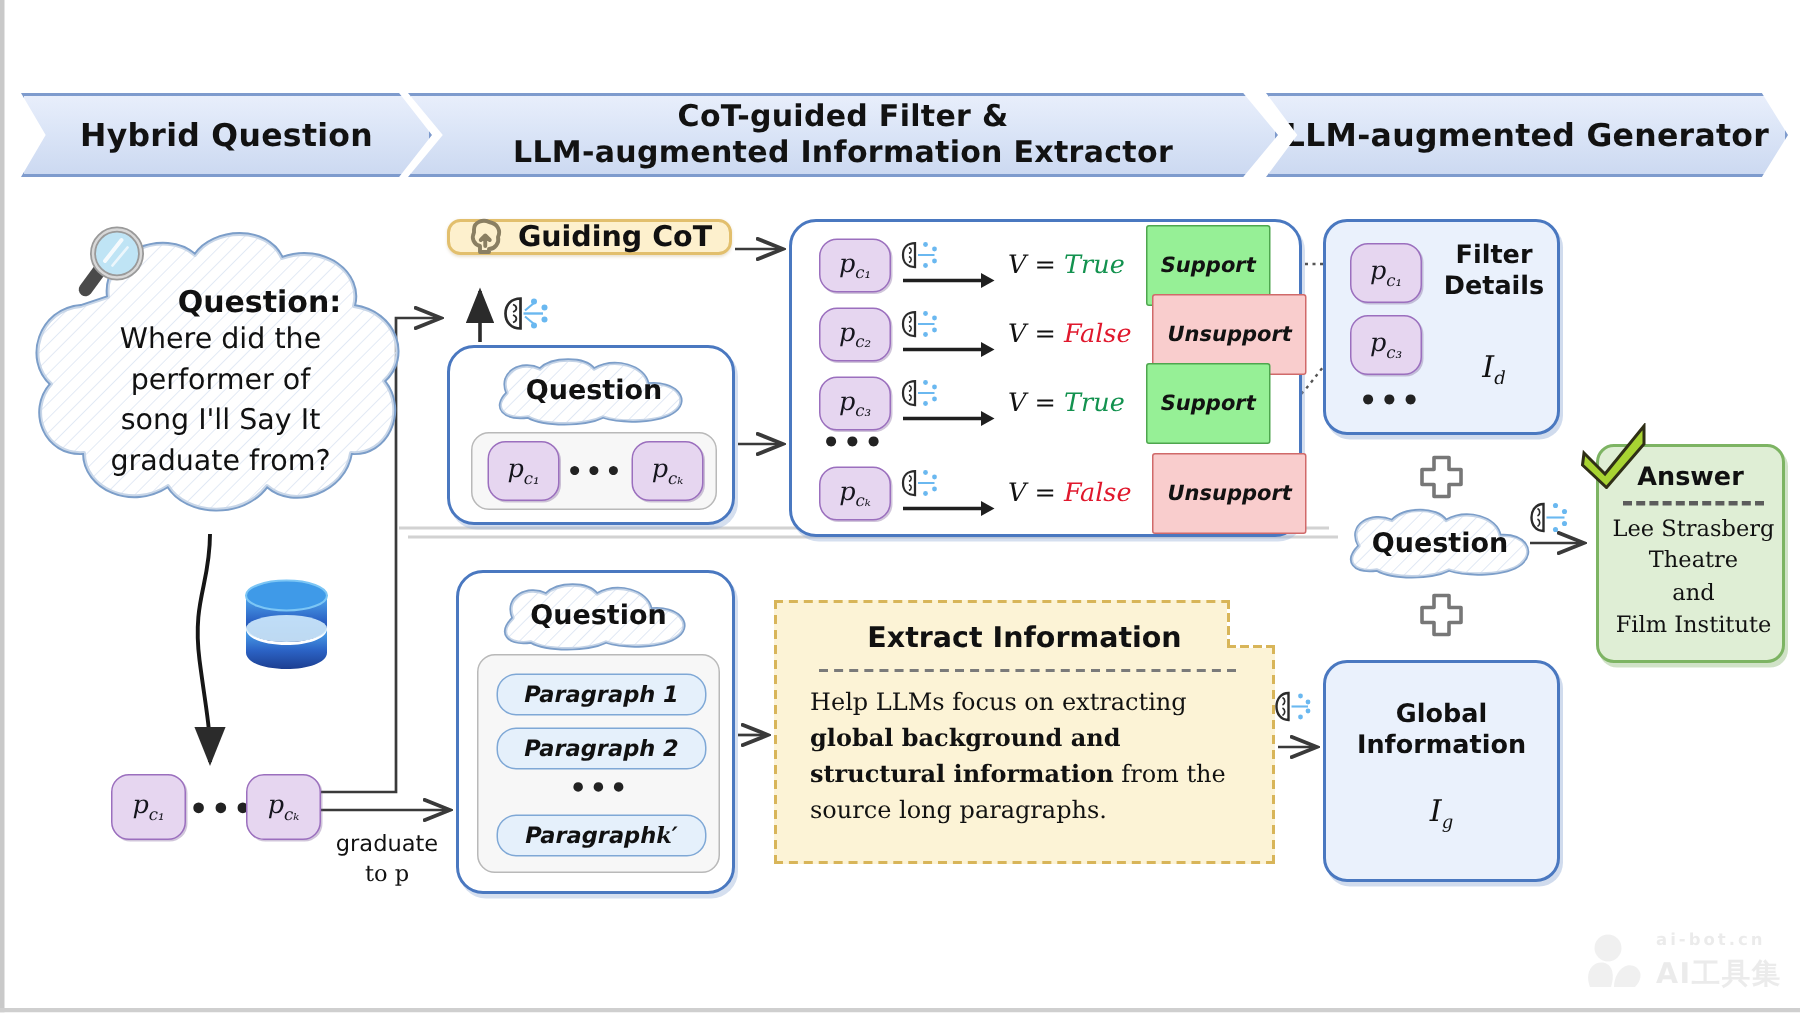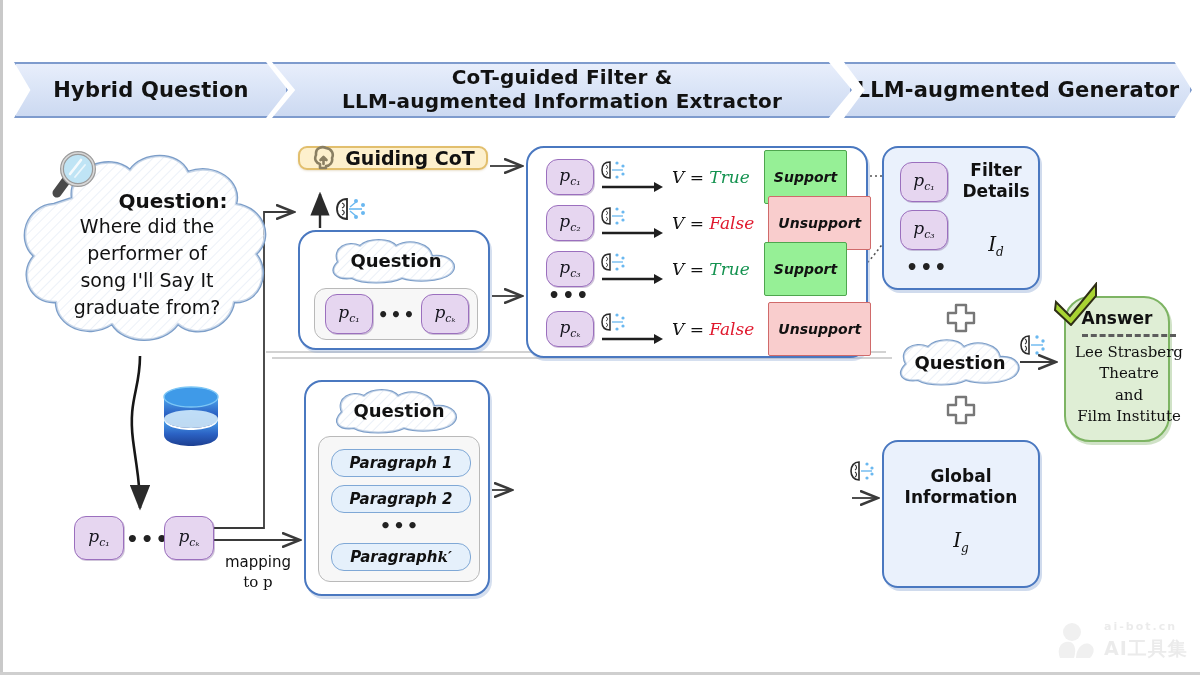--- a/index.html
+++ b/index.html
@@ -135,22 +135,22 @@
 
   
   .plus{position:absolute;width:32px;height:32px;}
 
   
   #gen-cloud{left:884px;top:336px;width:152px;height:52px;}
   #gen-cloud .ct{font-size:18px;font-weight:800;}
 
   
   #answer-box{
-    left:1064px;top:296px;width:106px;height:146px;
-    background:#dfeed5;border:2.2px solid #7db463;border-radius:26px;
+    left:1064px;top:296px;width:126px;height:146px;
+    background:#dfeed5;border:2.2px solid #7db463;border-radius:12px;
     box-shadow:2px 3px 0 rgba(150,190,130,.45);
   }
   #answer-title{position:absolute;left:0;top:10px;width:100%;text-align:center;
     font-size:17px;font-weight:800;color:#111;}
   #answer-rule{position:absolute;left:16px;top:36px;width:94px;height:0;
     border-top:3px dashed #5c5c5c;}
   #answer-text{position:absolute;left:4px;top:44px;width:118px;text-align:center;
     font-family:"DejaVu Serif", serif;font-size:15px;line-height:1.42;color:#111;}
   #check-mark{left:1052px;top:282px;width:48px;height:44px;}
 
@@ -307,21 +307,21 @@
 
   <div class="abs pchip" id="chunk-p1">
     <span class="m"><span>p</span><sub>c₁</sub></span>
   </div>
   <div class="abs" id="chunk-dots">•••</div>
   <div class="abs pchip" id="chunk-pk">
     <span class="m"><span>p</span><sub>cₖ</sub></span>
   </div>
 
   <div class="lbl" id="mapping-label">
-    <div>mapping</div>
+    <div>graduate</div>
     <div style="font-family:'DejaVu Serif',serif;">to p</div>
   </div>
 
   <div class="abs" id="guiding-cot">
     <span style="display:flex;">
       <svg width="26" height="26" viewBox="0 0 26 26">
         <path d="M5,8 C5,3 11,1 15,3 C21,4 23,9 21,13 C22,17 19,21 15,21 L15,23 L9,23 L9,19
                  C5,18 3,14 5,10 Z" fill="none" stroke="#8a7f62" stroke-width="2.6" stroke-linejoin="round"></path>
         <path d="M12.5,19 L12.5,12 M12.5,12 L9.5,15 M12.5,12 L15.5,15" fill="none" stroke="#8a7f62" stroke-width="2.6" stroke-linecap="round" stroke-linejoin="round"></path>
       </svg>
@@ -583,20 +583,28 @@
         <span>Paragraph 2</span>
       </div>
       <div id="pp-dots">•••</div>
       <div class="para" id="para3">
         <span>Paragraph </span>
           <span class="mk">k′</span>
       </div>
     </div>
   </div>
 
+  <div class="abs" id="extract-box">
+    <div id="ex-fold"></div>
+    <div id="ex-title">Extract Information</div>
+    <div id="ex-rule"></div>
+    <div id="ex-body">
+      <span>Help LLMs focus on extracting </span><b>global background and structural information</b><span> from the source long paragraphs.</span>
+    </div>
+  </div>
 
   <div class="abs" style="left:852px;top:462px;width:0;height:0;"></div>
 
   <div class="abs" id="watermark">
     <svg width="54" height="44" viewBox="0 0 54 44" style="position:absolute;left:0;top:4px;">
       <circle cx="26" cy="12" r="9" fill="#e4e4e4"></circle>
       <path d="M14,38 C10,28 16,20 24,22 C30,24 30,32 28,38 Z" fill="#e4e4e4"></path>
       <path d="M30,38 C30,28 38,20 45,25 C50,29 47,35 44,38 Z" fill="#e4e4e4"></path>
     </svg>
     <div id="wm-line1">ai-bot.cn</div>

